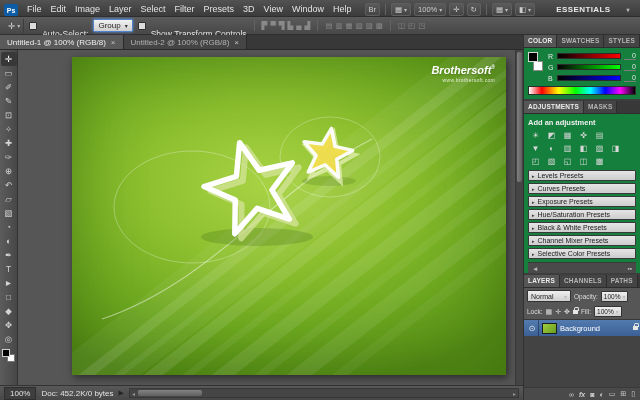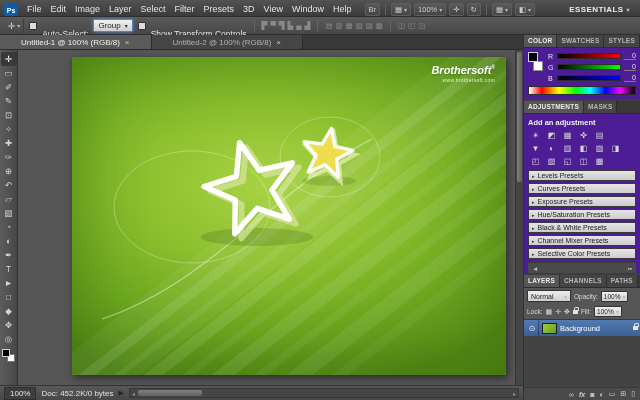--- a/index.html
+++ b/index.html
@@ -12,40 +12,40 @@
            display:flex;align-items:flex-end;padding:0 4px;gap:1px;}
   .ps-logo{width:14px;height:12px;background:#0d5ca6;color:#fff;font-size:7px;font-weight:bold;
            display:flex;align-items:center;justify-content:center;border-radius:2px;margin-right:4px;}
   .menu-item{padding:2px 4px;font-size:9px;color:#e4e4e4;white-space:nowrap;}
   .appbar{display:flex;align-items:center;gap:3px;margin-left:8px;color:#cdcdcd;}
   .abtn{display:flex;align-items:center;gap:2px;padding:1px 3px;height:13px;border:1px solid #5e5e5e;border-radius:2px;
         background:linear-gradient(#5a5a5a,#454545);font-size:7.5px;}
   .caret{font-size:6px;color:#bbb;}
   .vsep{width:1px;height:11px;background:#333;border-right:1px solid #636363;margin:0 2px;}
   .spacer{flex:1;}
-  .workspace{font-size:8px;font-weight:bold;letter-spacing:.4px;color:#eaeaea;display:flex;align-items:center;gap:3px;padding:2px 6px;}
+  .workspace{font-size:8px;font-weight:bold;letter-spacing:.4px;color:#eaeaea;display:flex;align-items:center;gap:16px;padding:2px 6px;}
 
   
   .optionsbar{height:18px;flex:0 0 18px;background:linear-gradient(#5b5b5b,#474747);border-bottom:1px solid #2f2f2f;
               display:flex;align-items:center;gap:5px;padding:0 5px;font-size:8.5px;}
   .tool-preset{display:flex;align-items:center;gap:2px;padding:0 3px;border-right:1px solid #3c3c3c;height:14px;color:#d8d8d8;}
   .checkbox{width:8px;height:8px;background:#dcdcdc;border:1px solid #2f2f2f;border-radius:1px;}
   .olabel{color:#e3e3e3;white-space:nowrap;margin-top:16px;}
   .dropdown{height:13px;display:flex;align-items:center;gap:4px;padding:0 4px;background:linear-gradient(#f2f2f2,#cfcfcf);
             color:#1d1d1d;border:1px solid #4f82c6;box-shadow:0 0 3px #5b8dd6;border-radius:1px;font-size:8px;}
   .dropdown .caret{color:#333;}
   .align-group{display:flex;gap:3px;color:#9c9c9c;font-size:7.5px;letter-spacing:0;}
   .align-group span{opacity:.75;}
 
   
   .body{flex:1;display:flex;min-height:0;}
   .left-col{flex:1;display:flex;flex-direction:column;min-width:0;}
 
   .tabbar{height:15px;flex:0 0 15px;background:#383838;border-bottom:1px solid #2a2a2a;display:flex;align-items:stretch;}
-  .tab{display:flex;align-items:center;gap:5px;padding:0 21px;font-size:8px;border-right:1px solid #2a2a2a;white-space:nowrap;}
+  .tab{display:flex;align-items:center;gap:5px;padding:0 7px;font-size:8px;border-right:1px solid #2a2a2a;white-space:nowrap;}
   .tab.active{background:#5a5a5a;color:#efefef;}
   .tab.inactive{background:#454545;color:#b2b2b2;}
   .tab-close{font-size:8px;color:#c5c5c5;}
 
   .content{flex:1;display:flex;min-height:0;}
   .toolbar{width:18px;flex:0 0 18px;background:linear-gradient(90deg,#5c5c5c,#474747);border-right:1px solid #323232;
            display:flex;flex-direction:column;align-items:center;padding-top:2px;}
   .tool{width:16px;height:14px;display:flex;align-items:center;justify-content:center;font-size:8.5px;color:#d4d4d4;}
   .tool.active{background:#383838;border-radius:2px;color:#fff;}
   .tb-swatches{position:relative;width:13px;height:13px;margin-top:3px;flex:0 0 13px;}
@@ -72,21 +72,21 @@
   .hscroll{flex:1;height:10px;background:#454545;border:1px solid #373737;position:relative;display:flex;align-items:center;
            justify-content:space-between;padding:0 2px;color:#8d8d8d;font-size:6px;}
   .hthumb{position:absolute;left:8px;top:1px;width:64px;height:6px;background:linear-gradient(#828282,#606060);border-radius:2px;}
 
   
   .dock{width:117px;flex:0 0 117px;background:#3d3d3d;border-left:1px solid #313131;display:flex;flex-direction:column;gap:2px;}
   .pgroup{display:flex;flex-direction:column;}
   .ptabs{height:13px;display:flex;background:#383838;border-bottom:1px solid #2d2d2d;}
   .ptab{padding:2px 4px;font-size:6.5px;font-weight:bold;letter-spacing:.2px;color:#b5b5b5;background:#444;border-right:1px solid #2d2d2d;white-space:nowrap;}
   .ptab.active{background:#565656;color:#ededed;}
-  .pbody{background:#4c1d95;justify-content:flex-end;}
+  .pbody{background:#15803d;justify-content:flex-end;}
 
   .color-body{display:flex;gap:5px;padding:4px 4px 2px;}
   .cswatches{position:relative;width:15px;height:19px;flex:0 0 15px;}
   .cfg{position:absolute;top:0;left:0;width:10px;height:10px;background:#000;border:1px solid #d6d6d6;z-index:2;}
   .cbg{position:absolute;bottom:0;right:0;width:10px;height:10px;background:#fff;border:1px solid #8a8a8a;}
   .sliders{flex:1;display:flex;flex-direction:column;gap:3px;}
   .srow{display:flex;align-items:center;gap:3px;}
   .slabel{width:6px;font-size:7px;color:#e5e5e5;}
   .strack{flex:1;height:6px;border:1px solid #2c2c2c;}
   .strack.r{background:linear-gradient(90deg,#000,#f00);}

